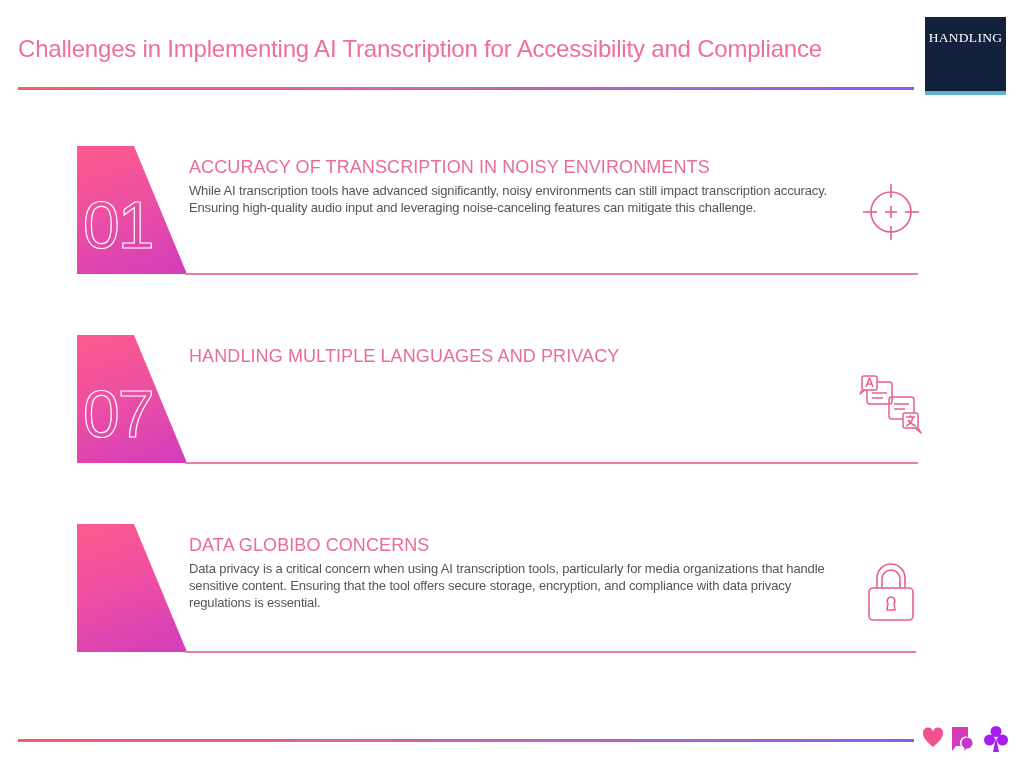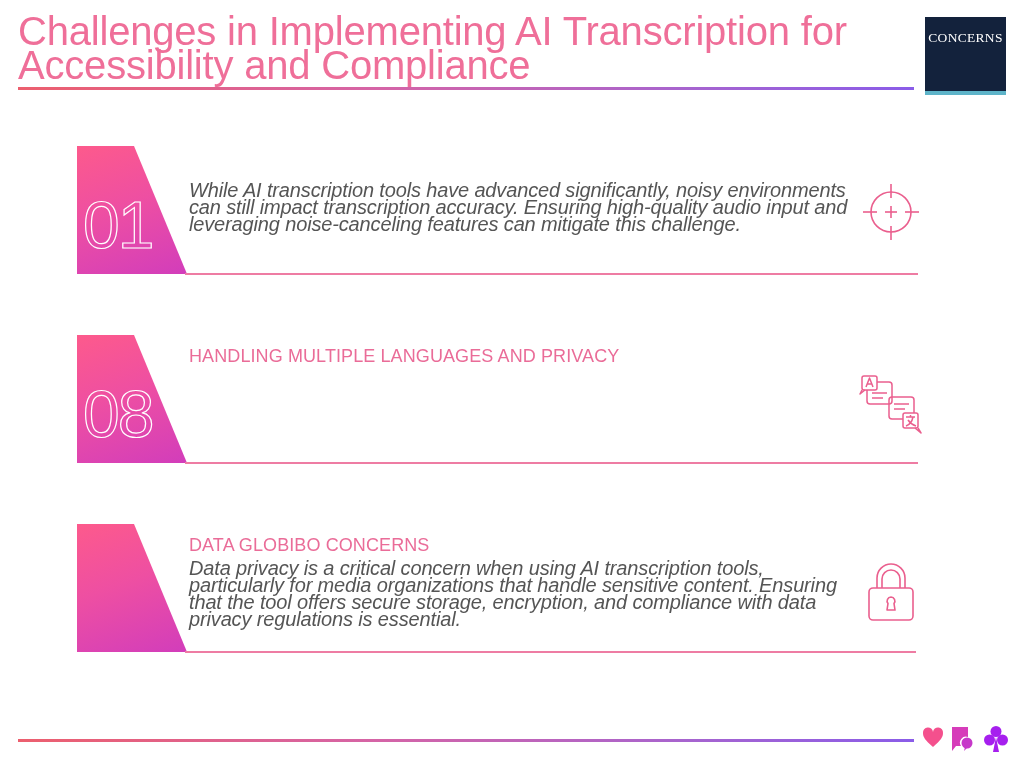--- a/index.html
+++ b/index.html
@@ -1,19 +1,19 @@
 <!DOCTYPE html>
 <html><head>
 <meta charset="utf-8">
 <style>
   html, body { margin: 0; padding: 0; background: #ffffff; }
   body { width: 1024px; height: 768px; position: relative; overflow: hidden; font-family: "Liberation Sans", sans-serif; }
   .title {
-    position: absolute; left: 18px; top: 14px; width: 900px;
-    font-family: "Liberation Sans", sans-serif; font-size: 40px; line-height: 34px;
+    position: absolute; left: 18px; top: 32px; width: 900px;
+    font-family: "Liberation Sans", sans-serif; font-size: 24px; line-height: 34px;
     color: #ef6f99; font-weight: normal; margin: 0; letter-spacing: -0.2px;
   }
   .title-rule {
     position: absolute; left: 18px; top: 87px; width: 896px; height: 3px;
     background: linear-gradient(90deg, #ec5f6e 0%, #d564a6 40%, #a664cf 75%, #8a5ce8 100%);
   }
   .logo {
     position: absolute; left: 925px; top: 17px; width: 81px; height: 78px;
     background: #13223c; border-bottom: 4px solid #5eb4c9; box-sizing: border-box;
   }
@@ -34,61 +34,62 @@
   }
   .card-rule {
     position: absolute; left: 108px; bottom: 1px; height: 2px;
     background: #ee7ca3;
   }
   .card-title {
     position: absolute; left: 112px; top: 10px; font-size: 18px; line-height: 22px;
     color: #ea6c98; letter-spacing: 0.1px; white-space: nowrap; font-weight: normal;
   }
   .card-body {
-    position: absolute; left: 112px; top: 36px; width: 660px; font-size: 20px; line-height: 17px;
-    color: #555555; letter-spacing: -0.15px; font-style: italic;
+    position: absolute; left: 112px; top: 36px; width: 660px; font-size: 13px; line-height: 17px;
+    color: #555555; letter-spacing: -0.15px;
   }
   .card-icon { position: absolute; }
   .footer-rule {
     position: absolute; left: 18px; top: 739px; width: 896px; height: 3px;
     background: linear-gradient(90deg, #ec5f6e 0%, #d564a6 40%, #a664cf 75%, #8a5ce8 100%);
   }
   .footer-icons { position: absolute; left: 922px; top: 725px; width: 90px; height: 30px; }
 </style>
 </head>
 <body>
 
 <h1 class="title">Challenges in Implementing AI Transcription for Accessibility and Compliance</h1>
 <div class="title-rule"></div>
 
 <div class="logo">
-  <span>CONCERNS</span>
+  <span>HANDLING</span>
 </div>
 
 <div class="card" style="top:146px;">
   <div class="num-shape"></div>
   <div class="num">01</div>
+  <div class="card-title">ACCURACY OF TRANSCRIPTION IN NOISY ENVIRONMENTS</div>
   <div class="card-body">While AI transcription tools have advanced significantly, noisy environments can still impact transcription accuracy. Ensuring high-quality audio input and leveraging noise-canceling features can mitigate this challenge.</div>
   <div class="card-rule" style="width:733px;"></div>
   <svg class="card-icon" style="left:784px; top:36px;" width="60" height="60" viewBox="0 0 60 60">
     <g fill="none" stroke="#ea5f8e" stroke-width="1.6">
       <circle cx="30" cy="30" r="20"></circle>
       <line x1="30" y1="2" x2="30" y2="16"></line>
       <line x1="30" y1="44" x2="30" y2="58"></line>
       <line x1="2" y1="30" x2="16" y2="30"></line>
       <line x1="44" y1="30" x2="58" y2="30"></line>
       <line x1="30" y1="24" x2="30" y2="36"></line>
       <line x1="24" y1="30" x2="36" y2="30"></line>
     </g>
   </svg>
 </div>
 
 <div class="card" style="top:335px;">
   <div class="num-shape"></div>
-  <div class="num">08</div>
+  <div class="num">07</div>
   <div class="card-title">HANDLING MULTIPLE LANGUAGES AND PRIVACY</div>
   <div class="card-rule" style="width:733px;"></div>
   <svg class="card-icon" style="left:782px; top:38px;" width="66" height="66" viewBox="0 0 66 66">
     <g fill="none" stroke="#ea5f8e" stroke-width="1.5" stroke-linejoin="round">
       <rect x="3" y="3" width="15" height="14" rx="2"></rect>
       <path d="M3 17 L1 21 L6 17"></path>
       <path d="M7 14 L10.5 5 L14 14 M8.5 11 L12.5 11"></path>
       <path d="M18 9 H30 a3 3 0 0 1 3 3 V28 a3 3 0 0 1 -3 3 H11 a3 3 0 0 1 -3 -3 V17"></path>
       <line x1="13" y1="20" x2="28" y2="20"></line>
       <line x1="13" y1="25" x2="24" y2="25"></line>

